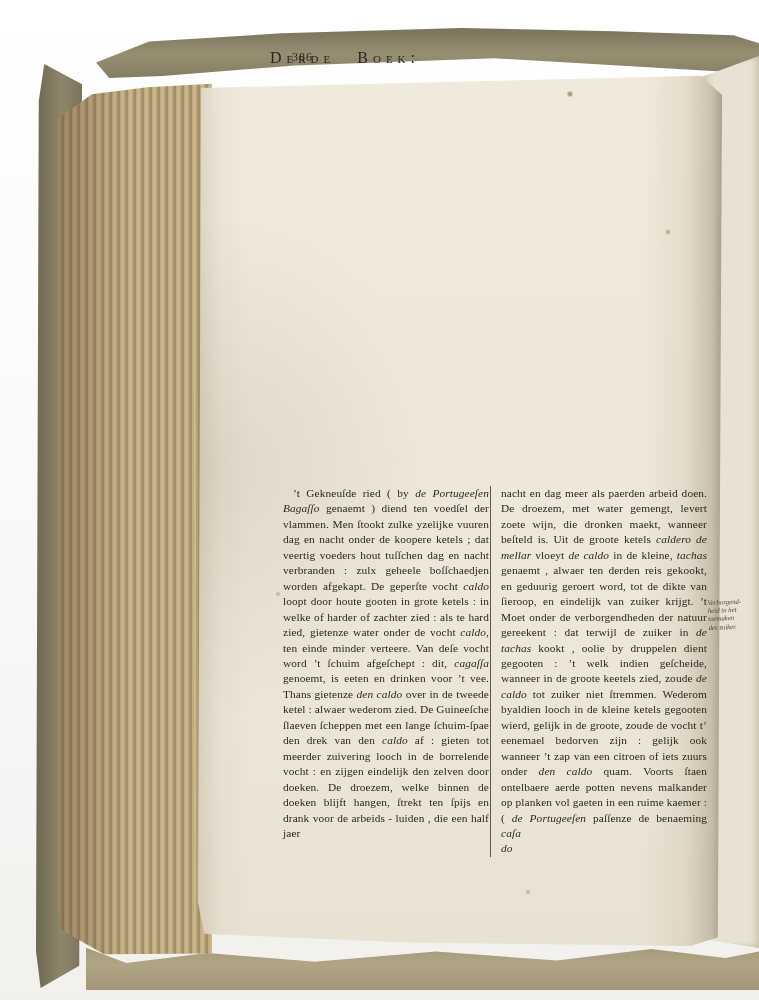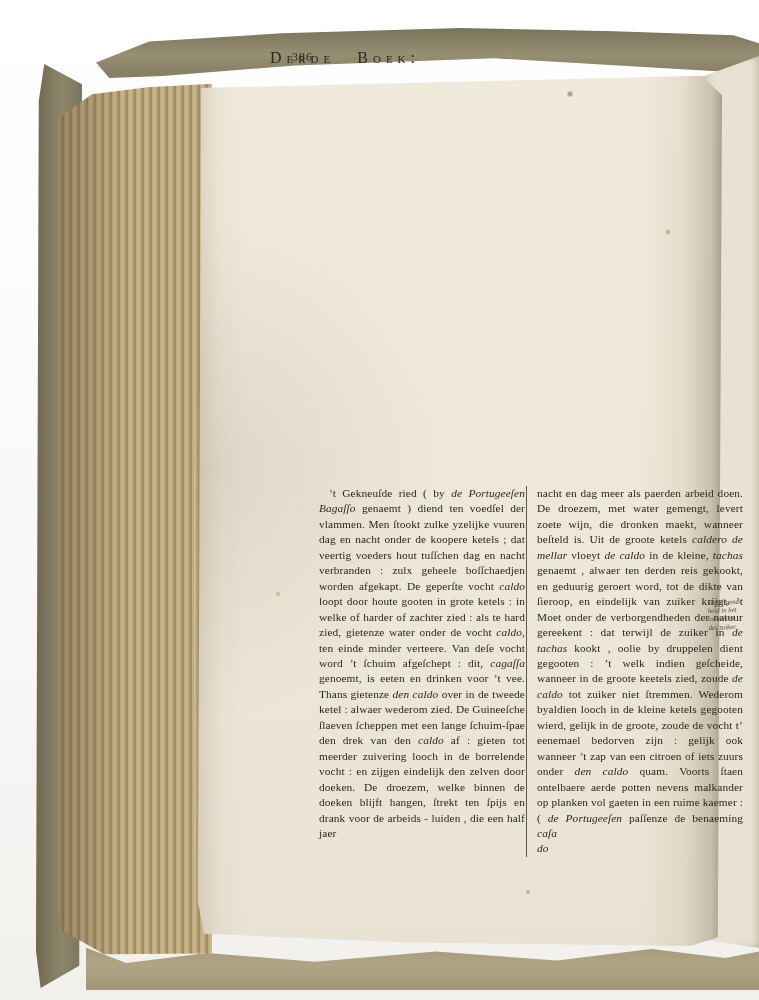--- a/index.html
+++ b/index.html
@@ -37,21 +37,21 @@
      radial-gradient(circle at 470px 158px,rgba(140,95,35,.4) 0 1.3px,transparent 3px),
      radial-gradient(circle at 80px 520px,rgba(140,95,35,.3) 0 1.2px,transparent 2.8px),
      radial-gradient(circle at 330px 818px,rgba(130,85,30,.35) 0 1.2px,transparent 2.6px);}
 
   
   .content{z-index:4;color:#2b2620;}
   .folio{left:292px;top:50px;font-size:12px;letter-spacing:1px;}
   .running-title{left:270px;top:49px;width:442px;font-size:16px;
      font-variant:small-caps;letter-spacing:5px;word-spacing:13px;}
   .engraving{left:265px;top:94px;width:452px;height:390px;}
-  .textblock{left:283px;top:486px;width:426px;display:flex;margin-left:36px;}
+  .textblock{left:283px;top:486px;width:426px;display:flex;}
   .col{width:206px;font-size:11.35px;line-height:15.45px;text-align:justify;letter-spacing:.1px;}
   .col p{margin:0;}
   .col-left p{text-indent:10px;}
   .col-right{border-left:1px solid #5f5647;padding-left:10px;margin-left:1px;}
   .col em{font-style:italic;}
   .catchword{text-align:left;font-style:italic;padding-right:4px;}
   .margin-note{left:708px;top:598px;width:50px;font-size:6.8px;line-height:8.2px;
      font-style:italic;color:#52483a;transform:rotate(-2.5deg);}
 </style>
 </head>

